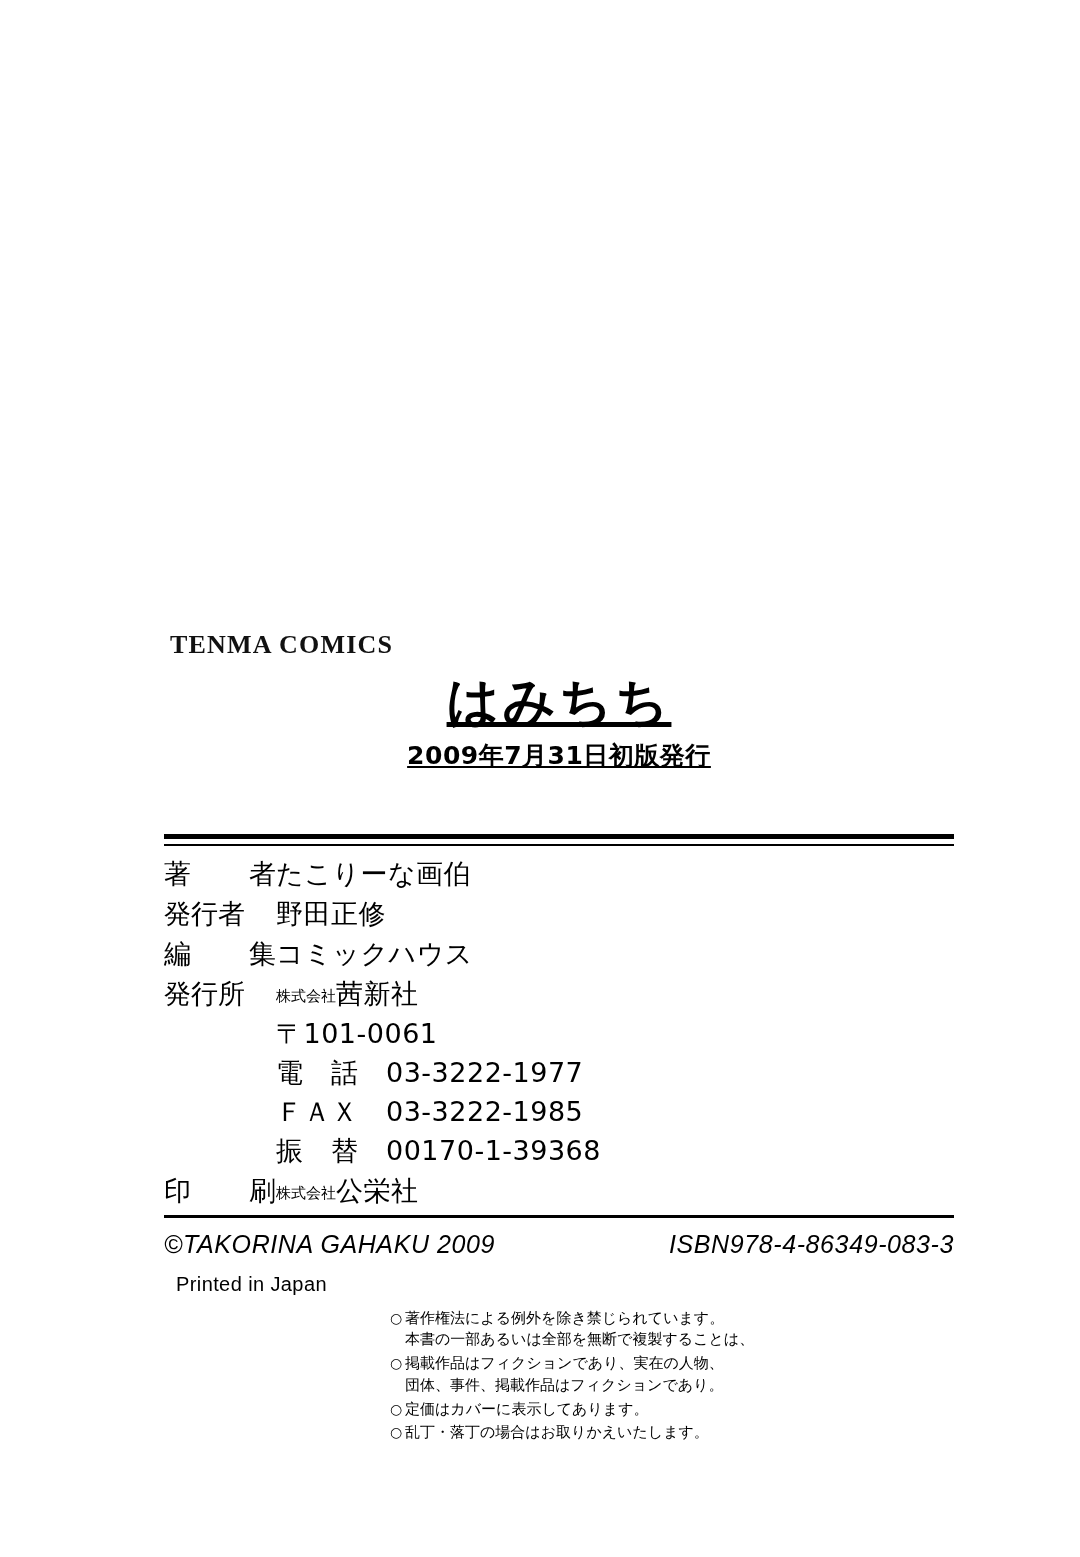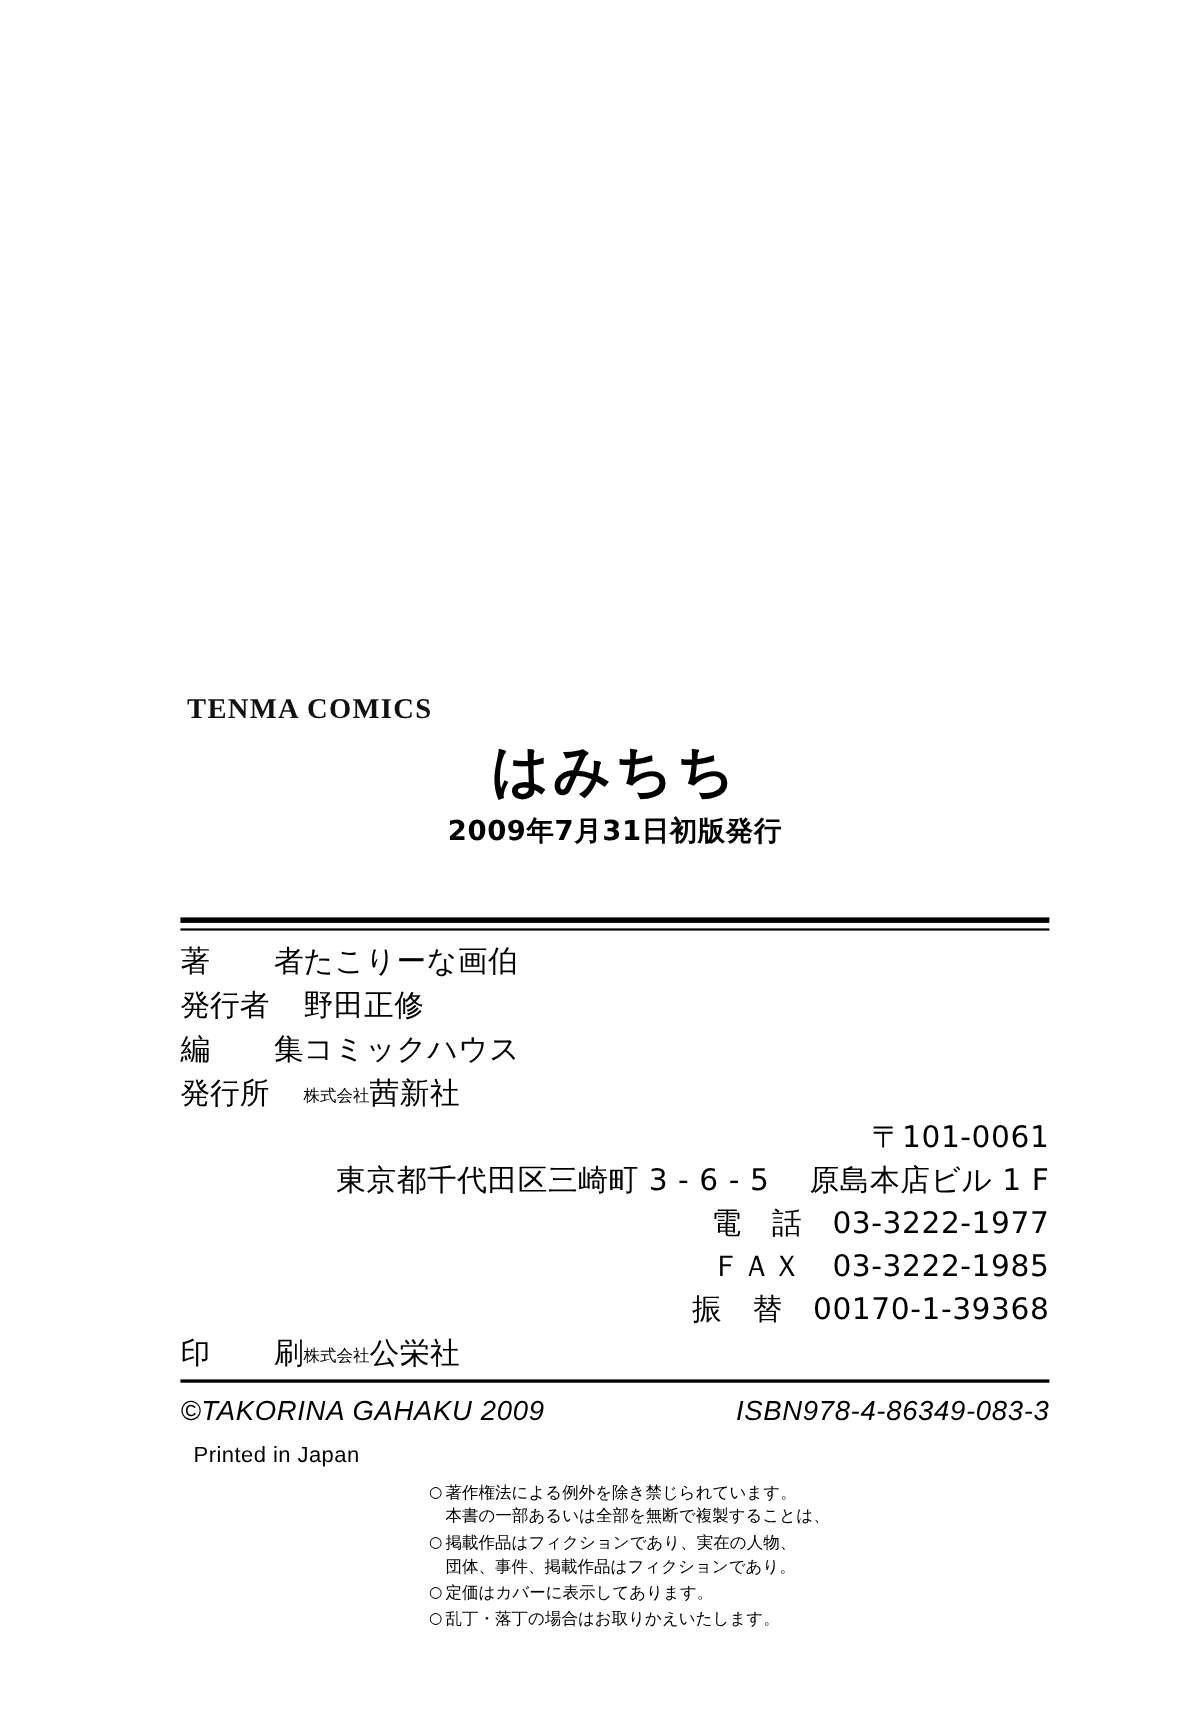--- a/index.html
+++ b/index.html
@@ -37,20 +37,21 @@
     font-weight: bold;
     font-size: 26px;
     letter-spacing: 1.2px;
     color: #111;
     margin: 0 0 14px 6px;
   }
 
   .title-block {
     text-align: center;
     margin-top: 4px;
+    text-decoration: underline;
   }
 
   .book-title {
     font-family: "DejaVu Sans", sans-serif;
     font-weight: bold;
     font-size: 52px;
     letter-spacing: 3px;
     line-height: 1.05;
     margin: 0;
   }
@@ -111,21 +112,20 @@
     top: -2px;
   }
 
   .addr-line {
     margin-left: 112px;
     font-family: "DejaVu Sans", sans-serif;
     font-size: 27px;
     letter-spacing: 0.5px;
     white-space: pre;
     margin-bottom: 3px;
-    text-align: right;
   }
 
   .footer-row {
     display: flex;
     justify-content: space-between;
     align-items: baseline;
     margin-top: 12px;
     font-style: italic;
   }
 
@@ -219,21 +219,20 @@
 
       <div class="credit-row">
         <div class="credit-label">
           <span>発行所</span>
           <span></span>
         </div>
         <div class="credit-value"><span class="small-co">株式会社</span><span>茜新社</span></div>
       </div>
 
       <div class="addr-line">〒101-0061</div>
-      <div class="addr-line">東京都千代田区三崎町 3 - 6 - 5    原島本店ビル 1 F</div>
       <div class="addr-line">電　話　03-3222-1977</div>
       <div class="addr-line">ＦＡＸ　03-3222-1985</div>
       <div class="addr-line">振　替　00170-1-39368</div>
 
       <div class="credit-row" style="margin-top:4px;">
         <div class="credit-label">
           <span>印</span>
           <span>刷</span>
         </div>
         <div class="credit-value"><span class="small-co">株式会社</span><span>公栄社</span></div>

